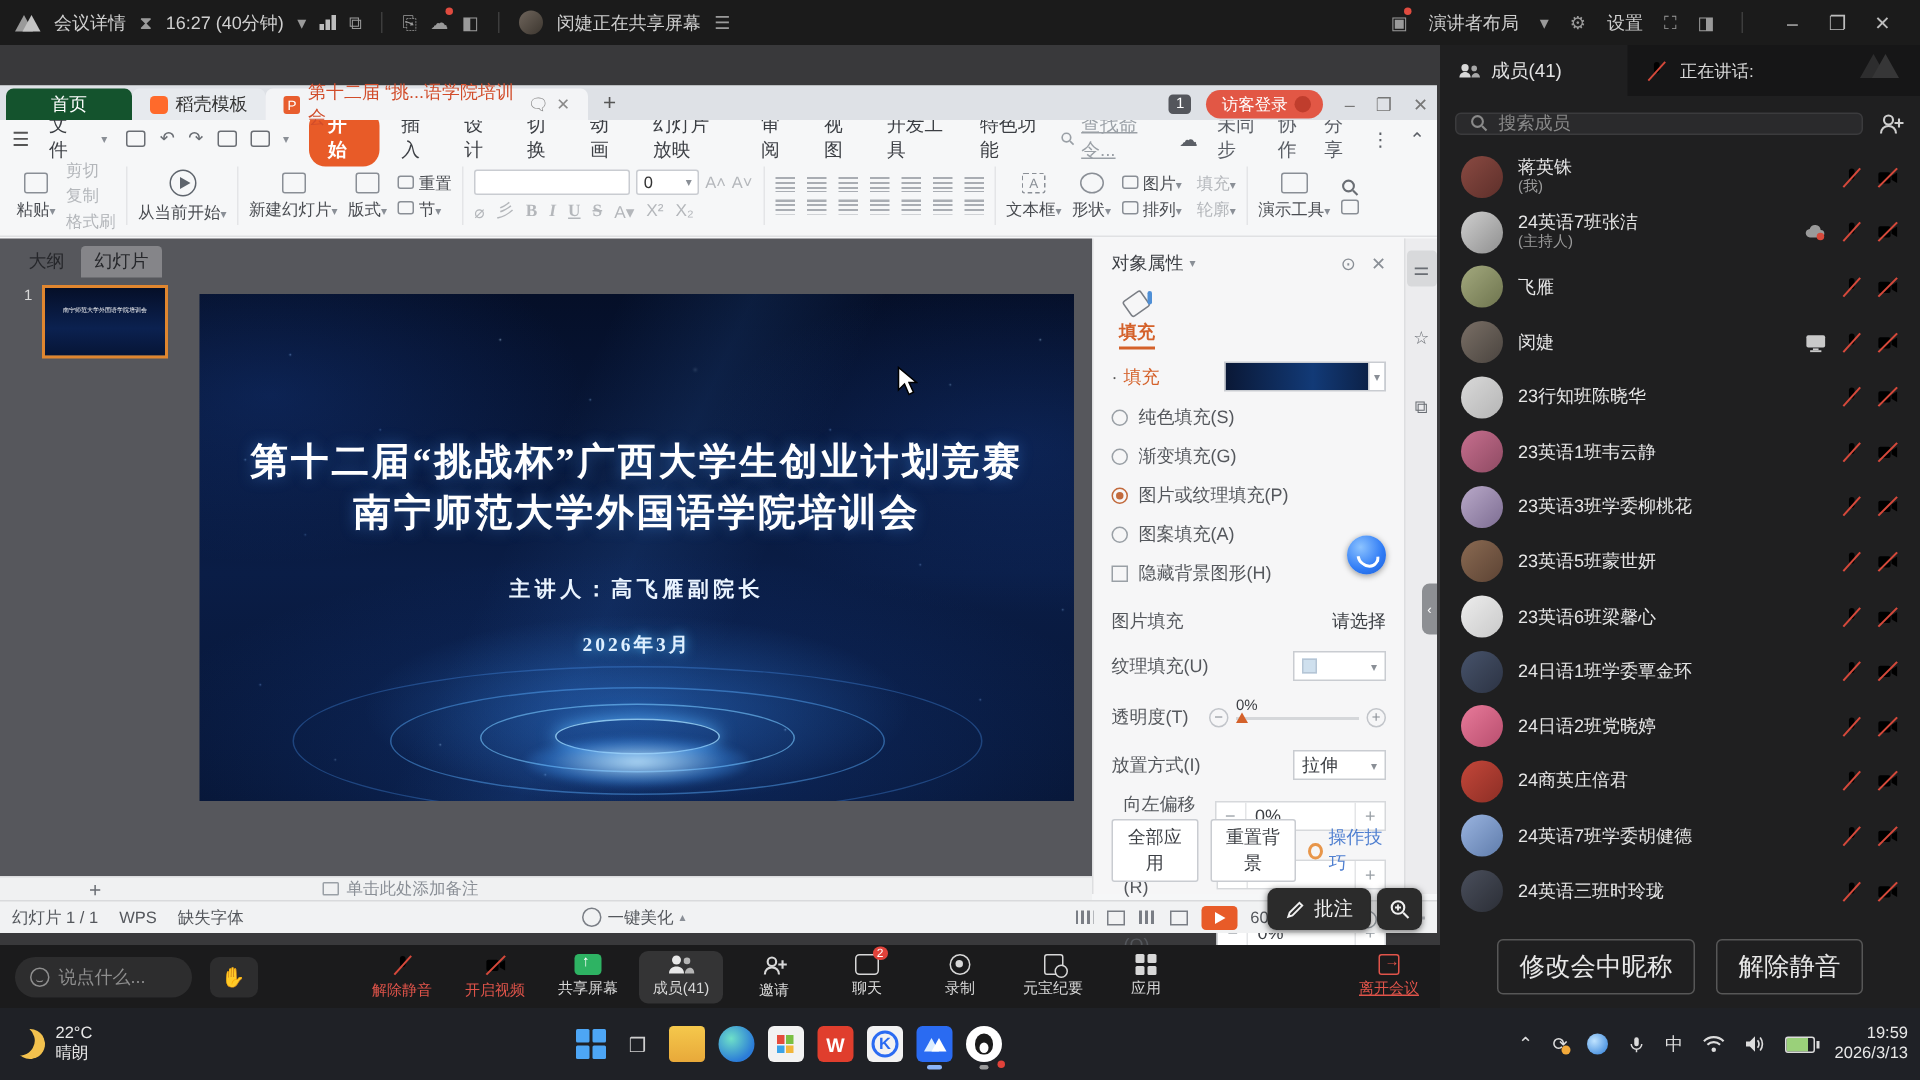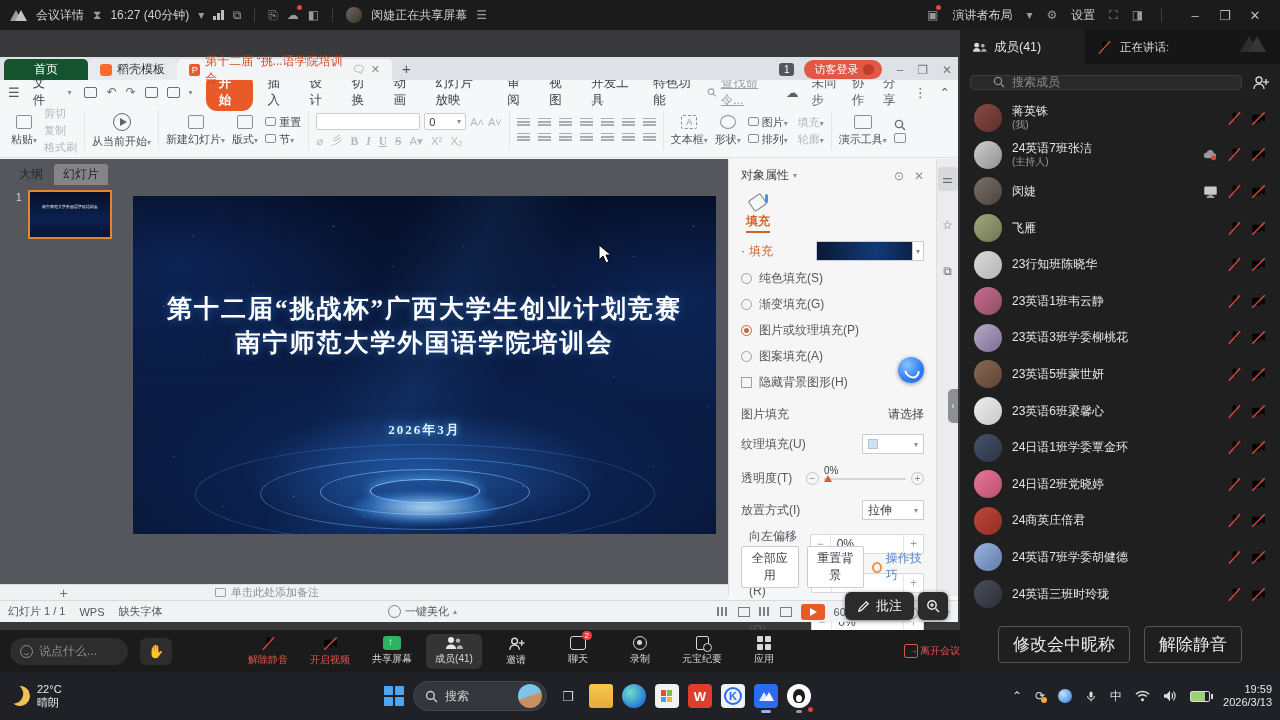--- a/index.html
+++ b/index.html
@@ -188,21 +188,21 @@
 
   
   .members { position:absolute; left:960px; top:30px; width:320px; height:642px; background:#1f1f20; color:#e3e3e3; }
   .m-head { height:34px; display:flex; align-items:stretch; }
   .m-title { display:flex; align-items:center; gap:7px; padding-left:12px; font-size:12.5px; width:125px; }
   .speaking { flex:1; background:#161617; display:flex; align-items:center; gap:8px; padding-left:12px; font-size:11.5px; color:#d8d8d8; position:relative; }
   .wm { position:absolute; right:14px; top:6px; display:flex; opacity:.35; }
   .wm i { display:block; width:0; height:0; border-left:9px solid transparent; border-right:9px solid transparent; border-bottom:16px solid #5a5a5a; }
   .wm i + i { margin-left:-10px; border-bottom-color:#737373; }
   .m-search { height:36px; display:flex; align-items:center; padding:0 10px; gap:10px; }
-  .s-input { flex:1; height:15px; background:#2a2a2c; border:1px solid #3b3b3d; border-radius:4px; display:flex; align-items:center; gap:7px; padding:0 22px; color:#8a8a8a; font-size:12px; }
+  .s-input { flex:1; height:15px; background:#2a2a2c; border:1px solid #3b3b3d; border-radius:4px; display:flex; align-items:center; gap:7px; padding:0 9px; color:#8a8a8a; font-size:12px; }
   .m-list { height:540px; overflow:hidden; }
   .m-row { display:flex; align-items:center; height:36.6px; padding:0 14px; gap:10px; }
   .m-ava { width:28px; height:28px; border-radius:50%; flex:none; }
   .m-names { display:flex; flex-direction:column; line-height:13px; }
   .m-name { font-size:12px; color:#e6e6e6; }
   .m-sub { font-size:10px; color:#9a9a9a; }
   .m-ics { margin-left:auto; display:flex; gap:9px; align-items:center; }
   .mi { width:15px; height:15px; }
   .m-foot { position:absolute; left:0; bottom:0; width:100%; height:56px; background:#1f1f20; display:flex; align-items:center; justify-content:center; gap:14px; }
   .m-btn { border:1px solid #575757; border-radius:4px; background:transparent; color:#e8e8e8; font-size:17px; padding:6px 14px; }
@@ -220,21 +220,21 @@
   .shscreen { width:18px; height:14px; background:#2eb363; border-radius:3px; position:relative; }
   .shscreen::after { content:"↑"; position:absolute; left:5px; top:0px; color:#fff; font-size:10px; }
   .chatic { position:relative; width:16px; height:14px; border:1.6px solid #d8d8d8; border-radius:3px; }
   .chatic .bdg { position:absolute; right:-7px; top:-6px; background:#e0423a; color:#fff; font-size:8px; border-radius:7px; padding:0 3px; line-height:9px; }
   .recic { width:14px; height:14px; border:1.6px solid #d8d8d8; border-radius:50%; position:relative; }
   .recic::after { content:""; position:absolute; left:3px; top:3px; width:5px; height:5px; border-radius:50%; background:#d8d8d8; }
   .gridic { width:14px; height:14px; display:grid; grid-template-columns:6px 6px; gap:2px; }
   .gridic i { background:#d8d8d8; height:6px; border-radius:1px; }
   .docic { width:13px; height:14px; border:1.6px solid #d8d8d8; border-radius:2px; position:relative; }
   .docic::after { content:""; position:absolute; right:-4px; bottom:-3px; width:7px; height:7px; border:1.6px solid #d8d8d8; border-radius:50%; background:#1b1b1c; }
-  .leave { margin-left:auto; display:flex; flex-direction:row; align-items:center; gap:2px; color:#e0544a; font-size:10px; }
+  .leave { margin-left:auto; margin-right:14px; display:flex; flex-direction:column; align-items:center; gap:2px; color:#e0544a; font-size:10px;text-decoration:underline; }
   .door { width:14px; height:14px; border:1.6px solid #e0544a; border-radius:2px; position:relative; }
   .door::after { content:"→"; position:absolute; left:3px; top:-1px; font-size:10px; color:#e0544a; }
 
   
   .taskbar { position:absolute; left:0; top:672px; width:1280px; height:48px; background:#1f2126; display:flex; align-items:center; }
   .weather { display:flex; align-items:center; gap:7px; padding-left:10px; color:#e8e8e8; font-size:11px; line-height:13px; }
   .moon { width:20px; height:20px; border-radius:50%; background:transparent; box-shadow:inset -6px -4px 0 0 #f2c14e; transform:rotate(-15deg); }
   .tb-center { position:absolute; left:384px; display:flex; align-items:center; gap:9px; }
   .startbtn { width:20px; height:20px; display:grid; grid-template-columns:9px 9px; gap:2px; }
   .startbtn i { background:#4da6f5; height:9px; border-radius:1px; }
@@ -515,20 +515,21 @@
           <div class="ring r1"></div>
           <div class="ring r2"></div>
           <div class="ring r3"></div>
           <div class="ring r4"></div>
           <div class="core"></div>
           <div class="dots"></div>
           <div class="slide-title">
             <div>第十二届“挑战杯”广西大学生创业计划竞赛</div>
             <div>南宁师范大学外国语学院培训会</div>
           </div>
+          <div class="slide-speaker">主讲人：高飞雁副院长</div>
           <div class="slide-date">2026年3月</div>
           <svg class="cursor" width="14" height="20" viewBox="0 0 14 20">
             <path d="M1 1 L1 16 L5 12 L8 19 L11 17.5 L8 11 L13 11 Z" fill="#fff" stroke="#000" stroke-width="1"></path>
           </svg>
         </div>
       </div>
 
       <div class="props">
         <div class="p-head">
           <span>对象属性</span>
@@ -807,20 +808,46 @@
               <g>
                 <rect class="body" x="2" y="6" width="13" height="12" rx="2"></rect>
                 <path class="body" d="M16 10l6-3.5v11L16 14z"></path>
                 <line class="slash" x1="2" y1="22" x2="22" y2="2" stroke="#d6493b" stroke-width="2.2"></line>
               </g>
             </svg>
           </span>
         </div>
 
         <div class="m-row">
+          <span class="m-ava" style="background: linear-gradient(135deg, rgb(163, 169, 126), rgb(110, 116, 78));"></span>
+          <span class="m-names">
+            <span class="m-name">飞雁</span>
+
+          </span>
+          <span class="m-ics">
+
+            <svg class="mi mic-on" width="15" height="15" viewBox="0 0 24 24">
+              <g>
+                <rect class="body" x="9" y="2" width="6" height="12" rx="3"></rect>
+                <path class="body" d="M5 11a7 7 0 0 0 14 0" fill="none" stroke-width="2"></path>
+                <line class="body" x1="12" y1="18" x2="12" y2="22" stroke-width="2"></line>
+                <line class="slash" x1="3" y1="22" x2="21" y2="2" stroke="#d6493b" stroke-width="2.2"></line>
+              </g>
+            </svg>
+            <svg class="mi cam-on" width="15" height="15" viewBox="0 0 24 24">
+              <g>
+                <rect class="body" x="2" y="6" width="13" height="12" rx="2"></rect>
+                <path class="body" d="M16 10l6-3.5v11L16 14z"></path>
+                <line class="slash" x1="2" y1="22" x2="22" y2="2" stroke="#d6493b" stroke-width="2.2"></line>
+              </g>
+            </svg>
+          </span>
+        </div>
+
+        <div class="m-row">
           <span class="m-ava" style="background: linear-gradient(135deg, rgb(122, 111, 102), rgb(74, 68, 63));"></span>
           <span class="m-names">
             <span class="m-name">闵婕</span>
 
           </span>
           <span class="m-ics">
 
             <svg class="mi" width="15" height="15" viewBox="0 0 24 24">
               <rect x="2" y="4" width="20" height="13" rx="2" fill="#c9c9c9"></rect>
               <rect x="9" y="18" width="6" height="2" fill="#c9c9c9"></rect>
@@ -828,46 +855,20 @@
             </svg>
             <svg class="mi mic-on" width="15" height="15" viewBox="0 0 24 24">
               <g>
                 <rect class="body" x="9" y="2" width="6" height="12" rx="3"></rect>
                 <path class="body" d="M5 11a7 7 0 0 0 14 0" fill="none" stroke-width="2"></path>
                 <line class="body" x1="12" y1="18" x2="12" y2="22" stroke-width="2"></line>
                 <line class="slash" x1="3" y1="22" x2="21" y2="2" stroke="#d6493b" stroke-width="2.2"></line>
               </g>
             </svg>
             <svg class="mi cam-off" width="15" height="15" viewBox="0 0 24 24">
-              <g>
-                <rect class="body" x="2" y="6" width="13" height="12" rx="2"></rect>
-                <path class="body" d="M16 10l6-3.5v11L16 14z"></path>
-                <line class="slash" x1="2" y1="22" x2="22" y2="2" stroke="#d6493b" stroke-width="2.2"></line>
-              </g>
-            </svg>
-          </span>
-        </div>
-
-        <div class="m-row">
-          <span class="m-ava" style="background: linear-gradient(135deg, rgb(163, 169, 126), rgb(110, 116, 78));"></span>
-          <span class="m-names">
-            <span class="m-name">飞雁</span>
-
-          </span>
-          <span class="m-ics">
-
-            <svg class="mi mic-on" width="15" height="15" viewBox="0 0 24 24">
-              <g>
-                <rect class="body" x="9" y="2" width="6" height="12" rx="3"></rect>
-                <path class="body" d="M5 11a7 7 0 0 0 14 0" fill="none" stroke-width="2"></path>
-                <line class="body" x1="12" y1="18" x2="12" y2="22" stroke-width="2"></line>
-                <line class="slash" x1="3" y1="22" x2="21" y2="2" stroke="#d6493b" stroke-width="2.2"></line>
-              </g>
-            </svg>
-            <svg class="mi cam-on" width="15" height="15" viewBox="0 0 24 24">
               <g>
                 <rect class="body" x="2" y="6" width="13" height="12" rx="2"></rect>
                 <path class="body" d="M16 10l6-3.5v11L16 14z"></path>
                 <line class="slash" x1="2" y1="22" x2="22" y2="2" stroke="#d6493b" stroke-width="2.2"></line>
               </g>
             </svg>
           </span>
         </div>
 
         <div class="m-row">
@@ -1250,28 +1251,20 @@
       <span class="moon"></span>
       <span><span>22°C</span><br><span>晴朗</span></span>
     </div>
     <div class="tb-center">
       <span class="startbtn">
           <i></i>
           <i></i>
           <i></i>
           <i></i>
         </span>
-      <span class="tsearch">
-        <svg width="13" height="13" viewBox="0 0 12 12">
-            <circle cx="5" cy="5" r="3.6" fill="none" stroke="#cfcfcf" stroke-width="1.3"></circle>
-            <line x1="8" y1="8" x2="11" y2="11" stroke="#cfcfcf" stroke-width="1.3"></line>
-          </svg>
-        <span>搜索</span>
-        <span class="pic"></span>
-      </span>
       <span class="ticon" style="color:#cfcfcf;font-weight:normal">❒</span>
       <span class="ticon t-folder"></span>
       <span class="ticon t-edge"></span>
       <span class="ticon t-store">
           <span class="flag">
             <i></i>
             <i></i>
             <i></i>
             <i></i>
           </span>

